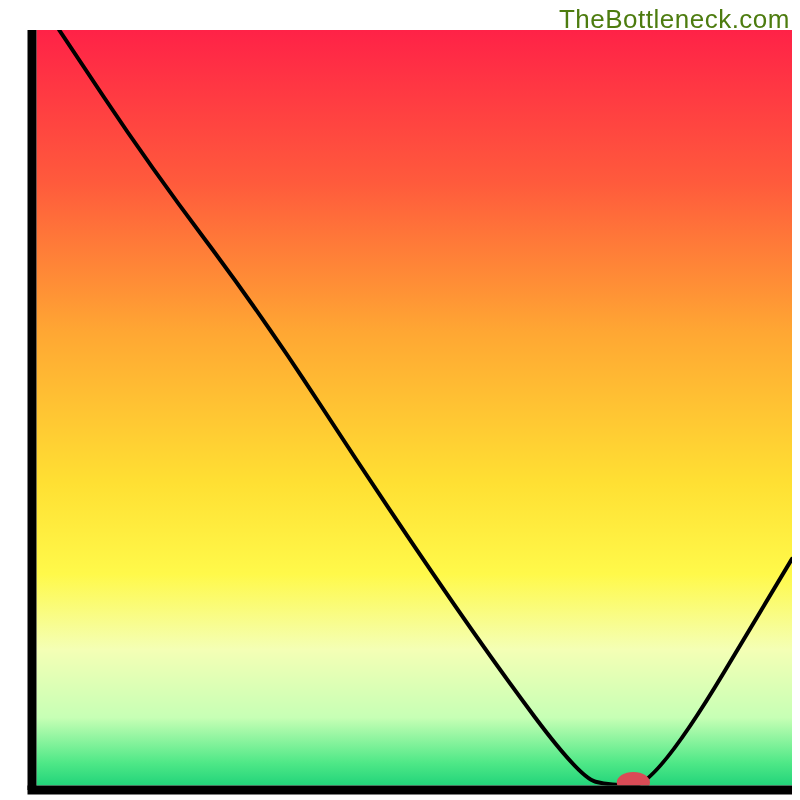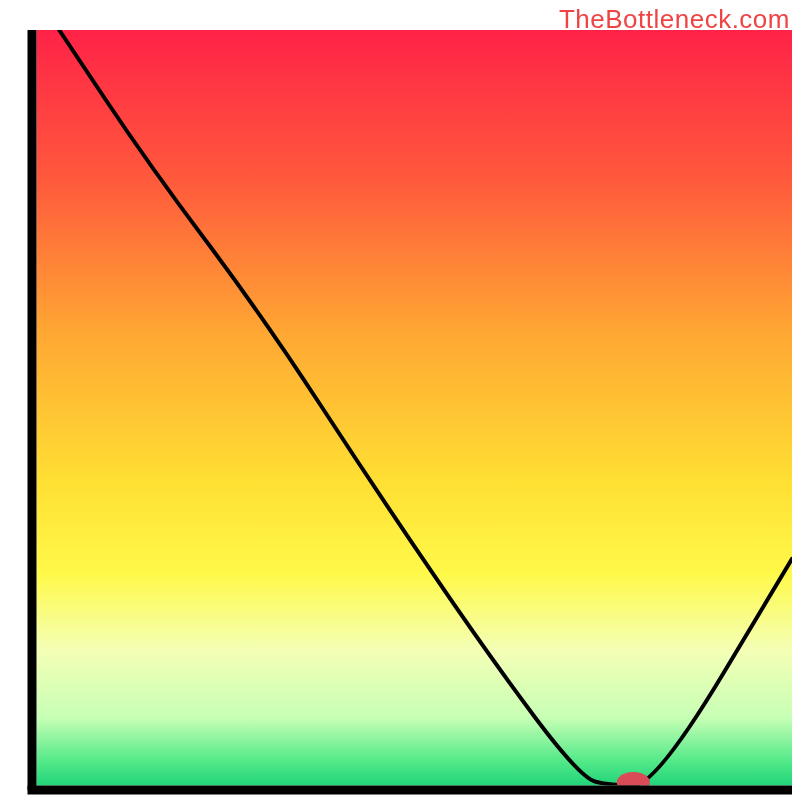--- a/index.html
+++ b/index.html
@@ -16,21 +16,21 @@
     width: 800px;
     height: 800px;
     box-sizing: border-box;
   }
   .watermark {
     position: absolute;
     top: 4px;
     right: 10px;
     font-size: 26px;
     font-weight: 500;
-    color: #ef4444;
+    color: #4d7c0f;
     letter-spacing: 0.5px;
     z-index: 10;
   }
   svg.plot {
     position: absolute;
     left: 0;
     top: 0;
     width: 800px;
     height: 800px;
     display: block;

